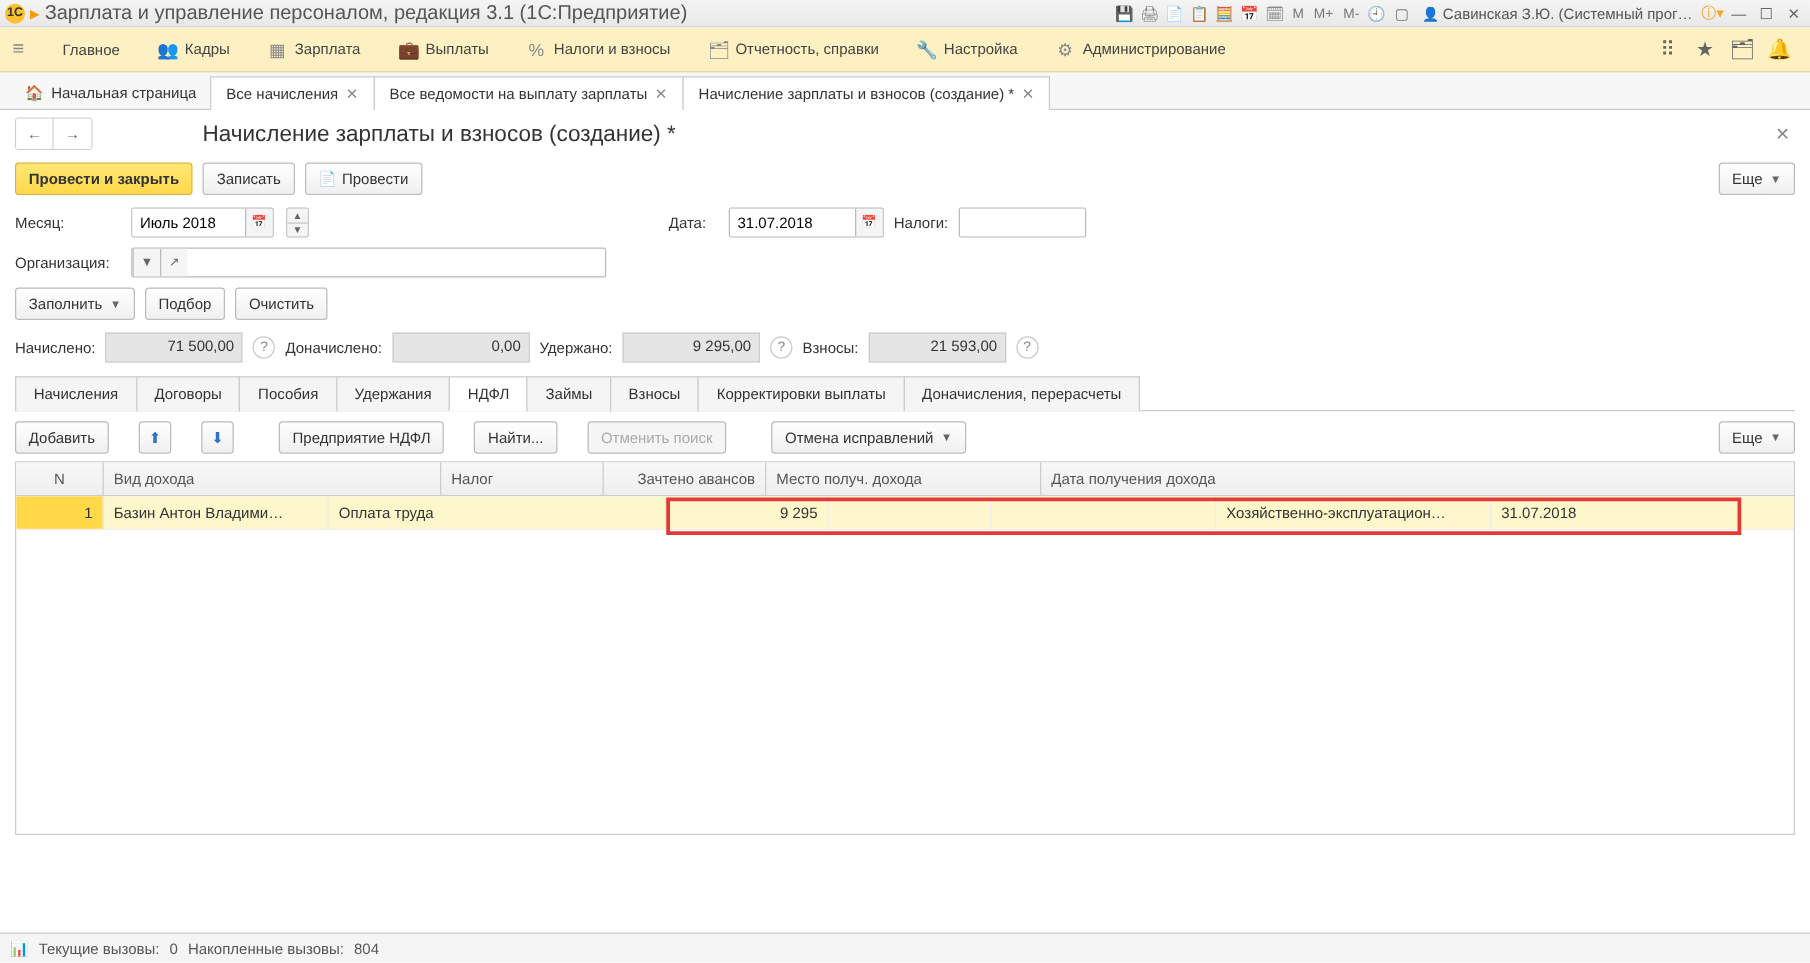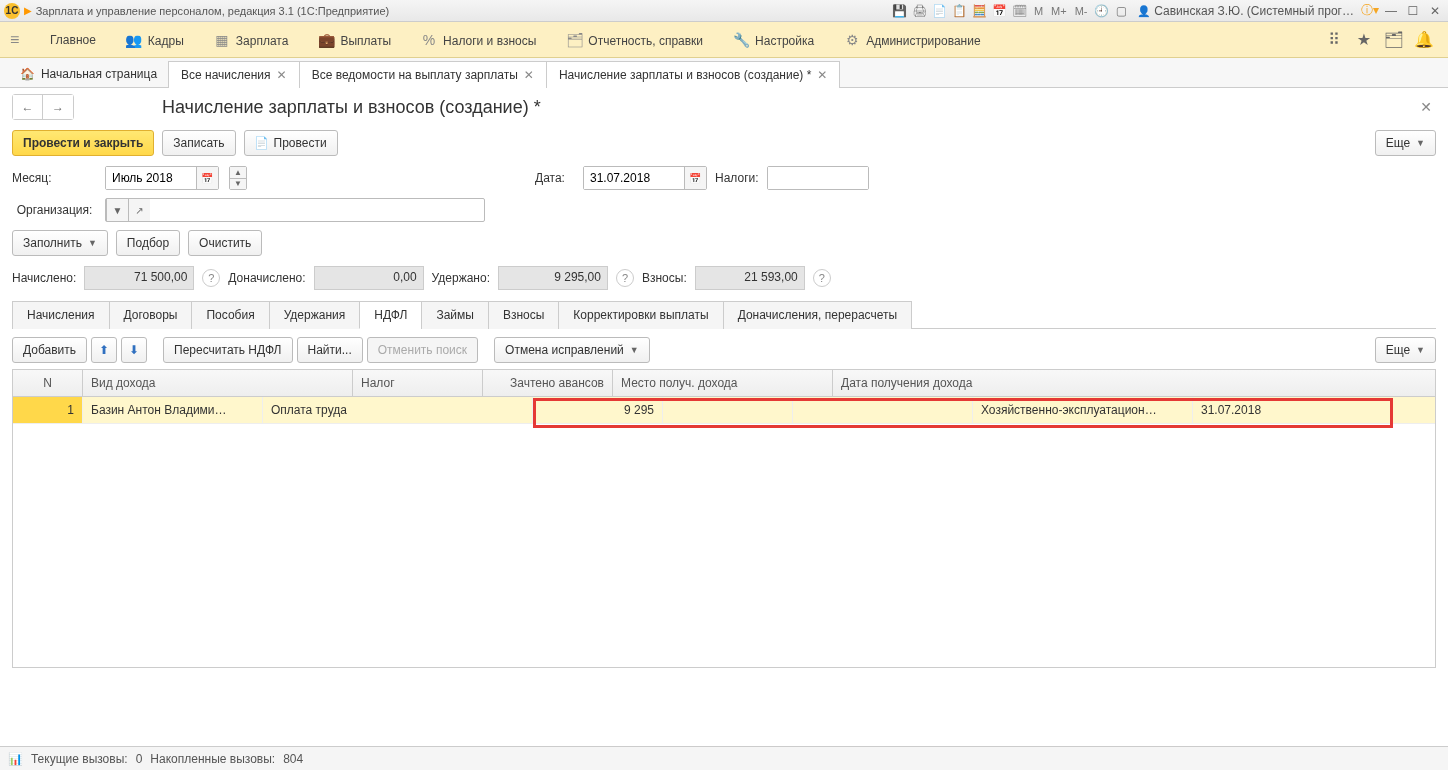--- a/index.html
+++ b/index.html
@@ -1,29 +1,29 @@
 <!DOCTYPE html>
 <html><head>
 <meta charset="utf-8">
 <style>
 *{box-sizing:border-box;margin:0;padding:0;font-family:Arial,sans-serif;font-size:12px;}
 body{background:#fff;color:#333;overflow:hidden;width:1448px;height:770px;}
 .titlebar{height:22px;background:linear-gradient(#f5f5f5,#e8e8e8);border-bottom:1px solid #ccc;display:flex;align-items:center;padding:0 4px;gap:4px;}
 .titlebar .logo{width:16px;height:16px;background:#fbc02d;border-radius:50%;display:flex;align-items:center;justify-content:center;font-size:10px;font-weight:bold;}
 .titlebar .play{color:#ff9800;font-size:10px;}
-.titlebar .title{color:#555;font-size:11px;}
+.titlebar .title{color:#555;font-size:16px;}
 .titlebar .spacer{flex:1;}
 .titlebar .ticon{width:16px;height:16px;display:inline-flex;align-items:center;justify-content:center;color:#777;font-size:12px;cursor:pointer;}
 .titlebar .mbtn{font-size:11px;color:#777;padding:0 2px;}
 .titlebar .user{font-size:11px;color:#555;padding:0 4px;}
 .titlebar .win{width:18px;height:16px;display:inline-flex;align-items:center;justify-content:center;color:#666;font-size:12px;border:1px solid transparent;}
 
 .mainmenu{height:36px;background:#fdf0c3;border-bottom:1px solid #e0d090;display:flex;align-items:center;padding:0 10px;gap:2px;}
 .mainmenu .burger{width:24px;cursor:pointer;color:#888;font-size:16px;}
-.mainmenu .mitem{display:flex;align-items:flex-end;gap:6px;padding:6px 14px;color:#444;cursor:pointer;border-radius:3px;}
+.mainmenu .mitem{display:flex;align-items:flex-start;gap:6px;padding:6px 14px;color:#444;cursor:pointer;border-radius:3px;}
 .mainmenu .micon{color:#888;font-size:14px;width:16px;text-align:center;}
 .mainmenu .mspacer{flex:1;}
 .mainmenu .ricon{width:28px;height:28px;display:inline-flex;align-items:center;justify-content:center;color:#666;font-size:16px;cursor:pointer;}
 
 .tabbar{height:30px;background:#f7f7f7;border-bottom:1px solid #ccc;display:flex;align-items:flex-end;padding:0 8px;}
 .tabbar .tab{display:flex;align-items:center;gap:6px;padding:6px 12px;background:#fff;border:1px solid #ccc;border-bottom:none;margin-right:-1px;color:#333;cursor:pointer;font-size:12px;position:relative;top:1px;}
 .tabbar .tab.home{border:none;background:transparent;top:0;}
 .tabbar .tab .close{color:#888;font-size:12px;cursor:pointer;}
 .tabbar .tab.active{background:#fff;}
 
@@ -53,21 +53,21 @@
 
 .sumrow{display:flex;align-items:center;gap:8px;margin:10px 0;}
 .sumrow label{color:#333;}
 .sumfield{width:110px;text-align:right;padding:3px 6px;border:1px solid #ccc;background:#e5e5e5;height:24px;}
 .help{width:18px;height:18px;border:1px solid #ccc;border-radius:50%;display:inline-flex;align-items:center;justify-content:center;color:#888;font-size:11px;cursor:pointer;}
 
 .doctabs{display:flex;border-bottom:1px solid #ccc;margin-bottom:8px;}
 .doctabs .dtab{padding:6px 14px;border:1px solid #ccc;border-bottom:none;margin-right:-1px;background:#f5f5f5;cursor:pointer;position:relative;top:1px;}
 .doctabs .dtab.active{background:#fff;border-bottom:1px solid #fff;}
 
-.tabletools{display:flex;align-items:flex-end;gap:4px;margin-bottom:6px;}
+.tabletools{display:flex;align-items:flex-end;gap:24px;margin-bottom:6px;}
 .iconbtn{width:26px;height:26px;border:1px solid #bbb;border-radius:3px;background:linear-gradient(#fff,#f0f0f0);cursor:pointer;color:#3070c0;display:inline-flex;align-items:center;justify-content:center;}
 
 .grid{border:1px solid #ccc;}
 .grid .ghead{display:flex;background:linear-gradient(#f8f8f8,#eee);border-bottom:1px solid #ccc;}
 .grid .gh{padding:6px 8px;border-right:1px solid #ccc;color:#555;overflow:hidden;white-space:nowrap;text-overflow:ellipsis;}
 .grid .gbody{height:270px;overflow:auto;}
 .grid .grow{display:flex;border-bottom:1px solid #eee;}
 .grid .gc{padding:6px 8px;border-right:1px solid #eee;overflow:hidden;white-space:nowrap;text-overflow:ellipsis;}
 .grid .grow.sel{background:#fff7cc;}
 .grid .grow.sel .gc:first-child{background:#ffd84a;text-align:right;}
@@ -210,21 +210,21 @@
       <input style="width: 100px;" value="31.07.2018">
       <button class="igbtn">📅</button>
     </div>
     <label>Налоги:</label>
     <div class="input-group">
         <input style="width: 100px;" value="">
       </div>
   </div>
 
   <div class="formrow">
-    <label style="min-width:85px;text-align:center;">Организация:</label>
+    <label style="min-width:85px;">Организация:</label>
     <div class="input-group" style="width:380px;">
       <button class="igbtn">▼</button>
       <button class="igbtn">↗</button>
     </div>
   </div>
 
   <div class="formrow">
     <button class="btn">
         <span>Заполнить</span>
         <span class="caret">▼</span>
@@ -256,21 +256,21 @@
       <div class="dtab">Займы</div>
       <div class="dtab">Взносы</div>
       <div class="dtab">Корректировки выплаты</div>
       <div class="dtab">Доначисления, перерасчеты</div>
     </div>
 
   <div class="tabletools">
     <button class="btn">Добавить</button>
     <button class="iconbtn">⬆</button>
     <button class="iconbtn">⬇</button>
-    <button class="btn" style="margin-left:12px;">Пересчитать НДФЛ</button>
+    <button class="btn" style="margin-left:12px;">Предприятие НДФЛ</button>
     <button class="btn">Найти...</button>
     <button class="btn disabled">Отменить поиск</button>
     <button class="btn" style="margin-left:12px;">
         <span>Отмена исправлений</span>
         <span class="caret">▼</span>
       </button>
     <span class="spacer" style="flex:1;"></span>
     <button class="btn">
         <span>Еще</span>
         <span class="caret">▼</span>

